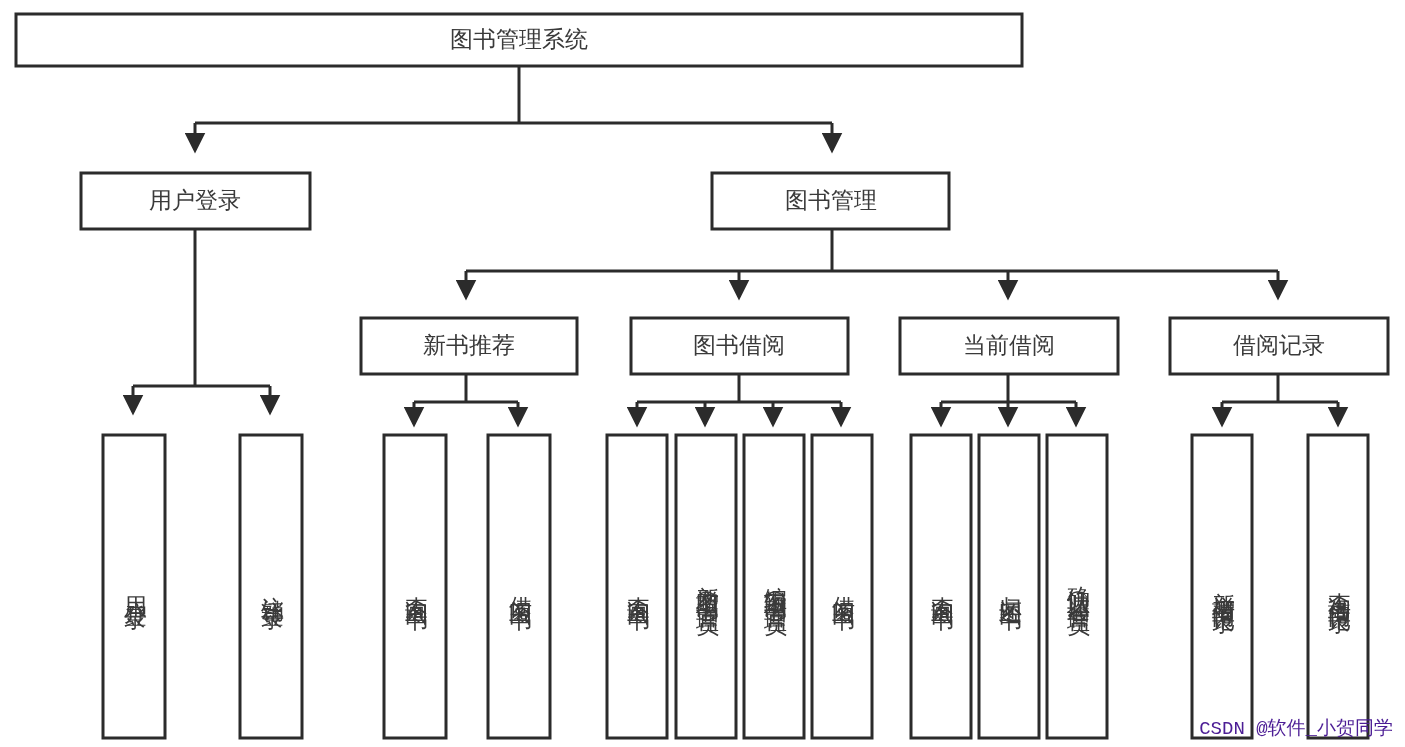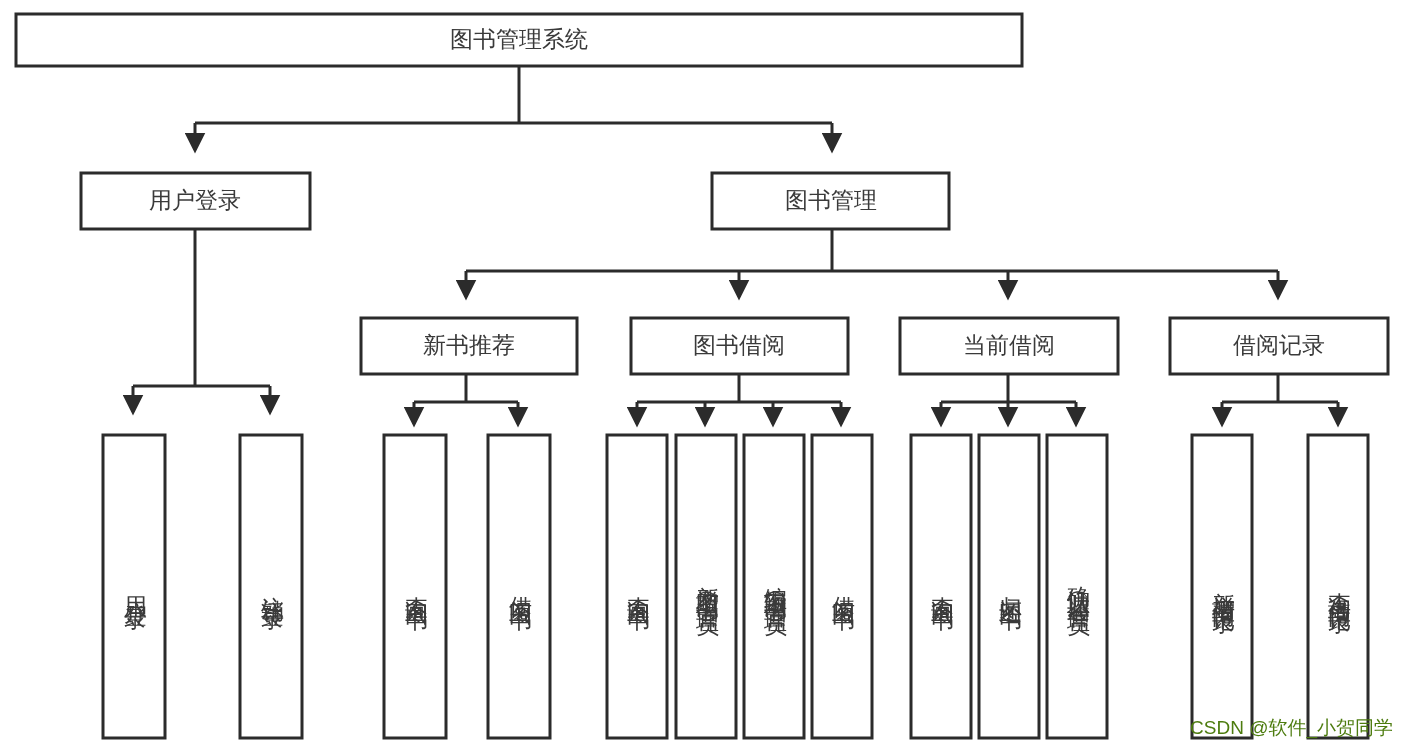--- a/index.html
+++ b/index.html
@@ -42,23 +42,23 @@
   }
   .node-label.vertical {
     writing-mode: vertical-rl;
     text-orientation: upright;
     letter-spacing: 4px;
   }
   .watermark {
     position: absolute;
     right: 12px;
     bottom: 6px;
-    font-family: Liberation Sans, sans-serif;
+    font-family: Liberation Mono, monospace;
     font-size: 19px;
-    color: #4d7c0f;
+    color: #4c1d95;
     white-space: nowrap;
     pointer-events: none;
     margin-left: 27px;
   }
 </style>
 </head>
 <body>
 
 <svg id="diagram" viewBox="0 0 1405 747">
   <defs>

